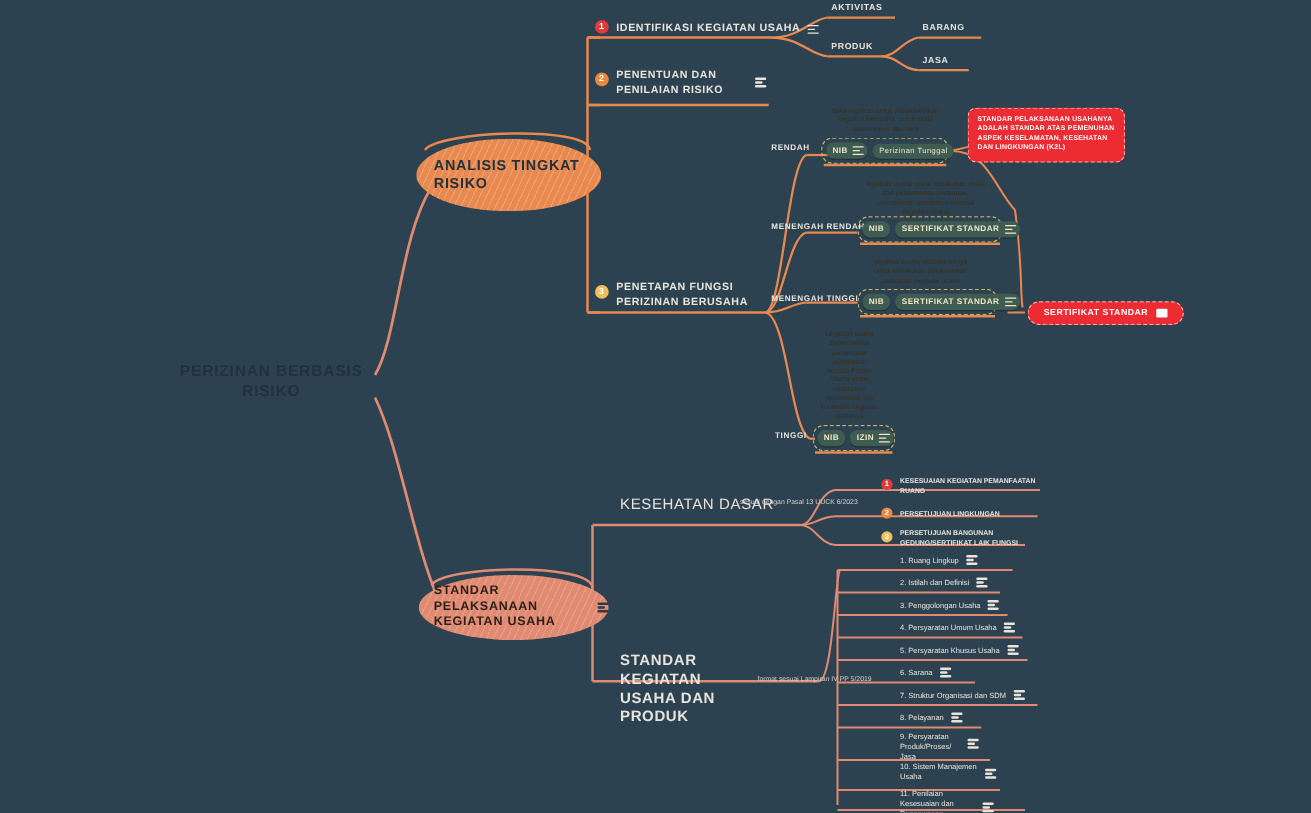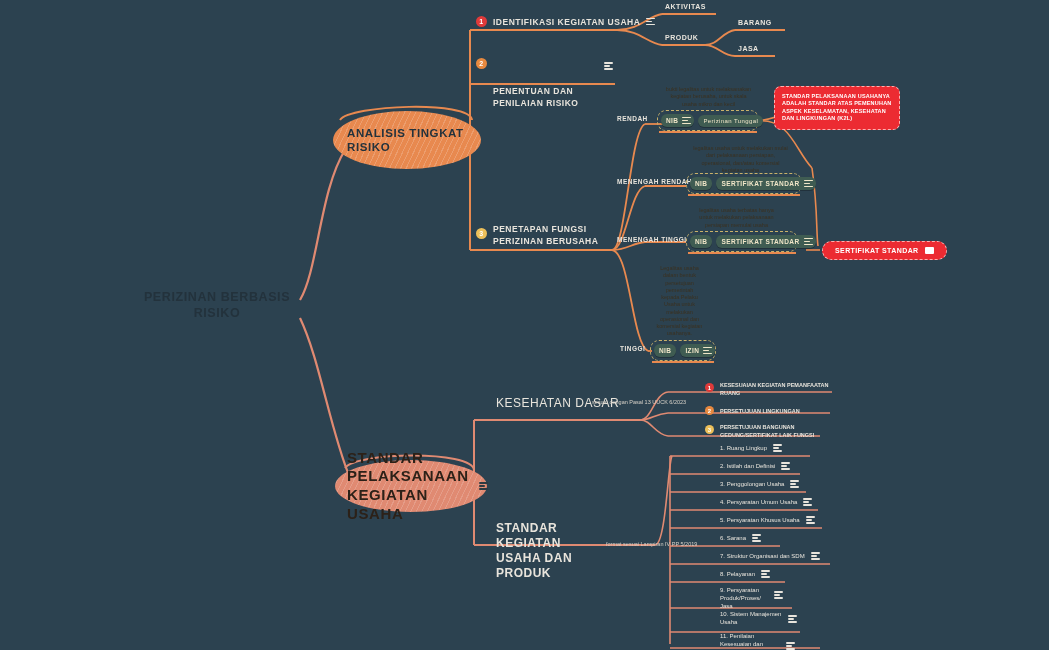--- a/index.html
+++ b/index.html
@@ -34,21 +34,21 @@
       #e8894f;
   }
   .hatch-salmon{
     background:
       repeating-linear-gradient(115deg, rgba(255,255,255,.16) 0 1px, rgba(255,255,255,0) 1px 5px),
       #e08a72;
   }
 
   
   .ul-node{
-    display:flex;align-items:center;
+    display:flex;align-items:flex-end;
     color:#e8e4dc;
     white-space:nowrap;
   }
   .ul-node .txt{display:block;}
 
   
   .badge{
     width:11px;height:11px;border-radius:50%;
     display:inline-flex;align-items:center;justify-content:center;
     font-size:7px;color:#fff;font-weight:bold;flex:0 0 auto;
@@ -215,42 +215,42 @@
   </svg>
 
   <div class="node ellipse el-root" style="left:128px;top:276px;width:178px;height:60px;font-size:12.5px;font-weight:bold;">
     <span>PERIZINAN BERBASIS RISIKO</span>
   </div>
 
   <div class="node ellipse hatch-orange" style="left:333px;top:111px;width:148px;height:58px;font-size:11.5px;font-weight:bold;padding-left:14px;justify-content:flex-start;text-align:left;">
     <span>ANALISIS TINGKAT RISIKO</span>
   </div>
 
-  <div class="node ellipse hatch-salmon" style="left:335px;top:460px;width:152px;height:52px;font-size:15px;font-weight:bold;padding-left:12px;justify-content:flex-start;text-align:left;color:#2c2118;">
+  <div class="node ellipse hatch-salmon" style="left:335px;top:460px;width:152px;height:52px;font-size:10px;font-weight:bold;padding-left:12px;justify-content:flex-start;text-align:left;color:#2c2118;">
     <span>STANDAR PELAKSANAAN KEGIATAN USAHA</span>
     <span class="licon dark" style="margin-left:10px;">
         <i></i>
         <i></i>
         <i></i>
       </span>
   </div>
 
   <div class="node ul-node" style="left:476px;top:16px;font-size:8.5px;font-weight:bold;letter-spacing:.5px;">
     <span class="badge red">1</span>
     <span class="txt">IDENTIFIKASI KEGIATAN USAHA</span>
     <span class="licon light">
         <i></i>
         <i></i>
         <i></i>
       </span>
   </div>
 
   <div class="node ul-node" style="left:476px;top:54px;font-size:8.5px;font-weight:bold;letter-spacing:.5px;align-items:flex-start;">
     <span class="badge orange" style="margin-top:4px;">2</span>
-    <span class="txt" style="white-space:normal;width:105px;line-height:1.4;margin-top:32px;">PENENTUAN DAN PENILAIAN RISIKO</span>
+    <span class="txt" style="white-space:normal;width:105px;line-height:1.4;">PENENTUAN DAN PENILAIAN RISIKO</span>
     <span class="licon light" style="margin-top:8px;">
         <i></i>
         <i></i>
         <i></i>
       </span>
   </div>
 
   <div class="node ul-node" style="left:476px;top:224px;font-size:8.5px;font-weight:bold;letter-spacing:.5px;align-items:flex-start;">
     <span class="badge yellow" style="margin-top:4px;">3</span>
     <span class="txt" style="white-space:normal;width:110px;line-height:1.4;">PENETAPAN FUNGSI PERIZINAN BERUSAHA</span>

